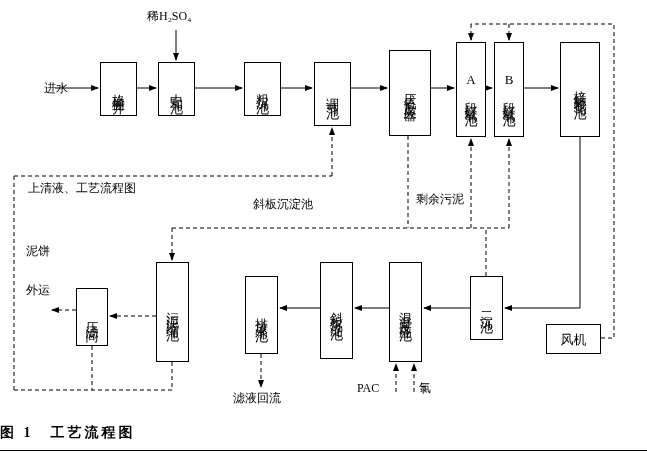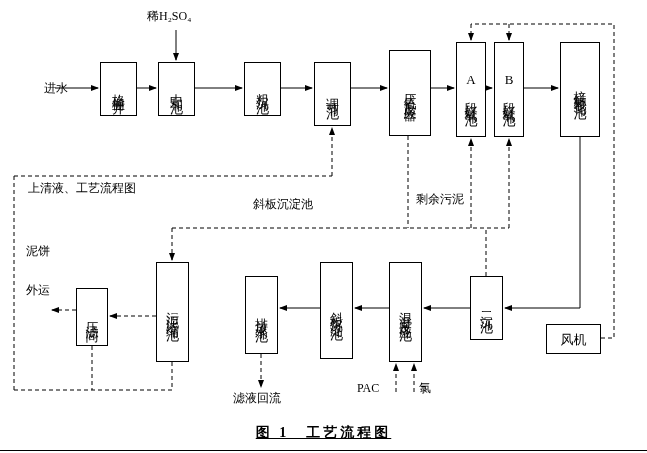--- a/index.html
+++ b/index.html
@@ -9,22 +9,22 @@
   }
   .lines { position:absolute; left:0; top:0; }
   .box {
     position:absolute; box-sizing:border-box; border:1px solid #000; background:#fff;
     display:flex; align-items:center; justify-content:center;
     font-size:13px; line-height:1;
   }
   .vtext { writing-mode:vertical-rl; text-orientation:upright; letter-spacing:4px; }
   .label { position:absolute; font-size:12px; line-height:1.2; white-space:nowrap; }
   .caption {
-    position:absolute; left:0; top:424px; width:100%; text-align:center;
-    font-size:14px; font-weight:bold; letter-spacing:3px;text-decoration:underline;
+    position:absolute; left:0; top:424px; width:100%; 
+    font-size:14px; font-weight:bold; letter-spacing:3px;
   }
   .rule { position:absolute; left:0; top:450px; width:100%; height:0; border-top:1px solid #000; }
 </style>
 </head>
 <body>
 
 <div class="stage">
 
   <svg class="lines" width="647" height="453" viewBox="0 0 647 453">
     <defs>

